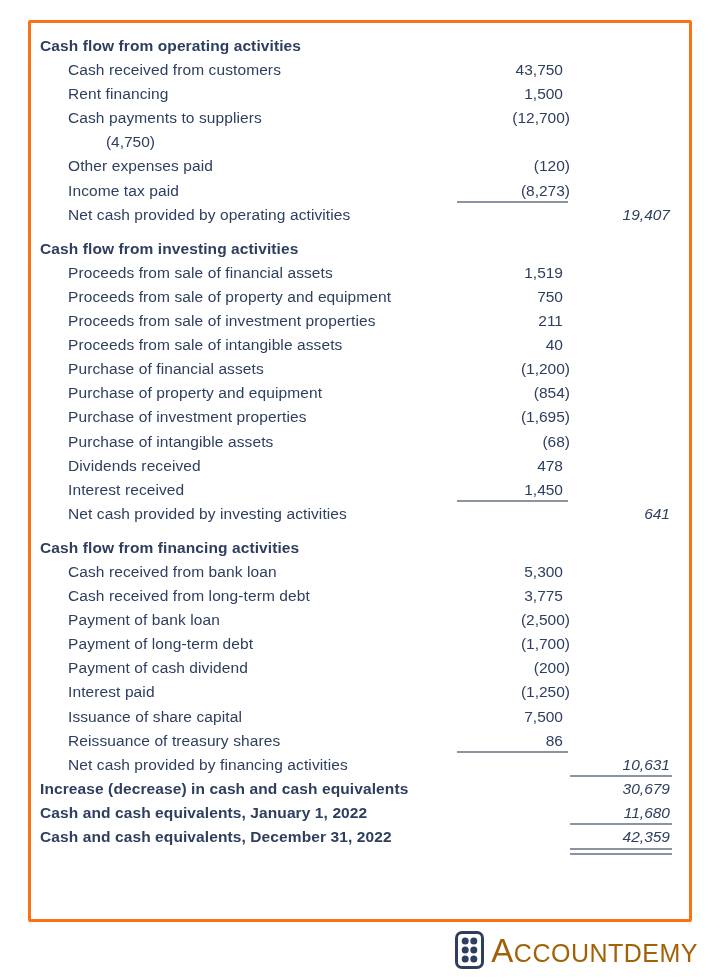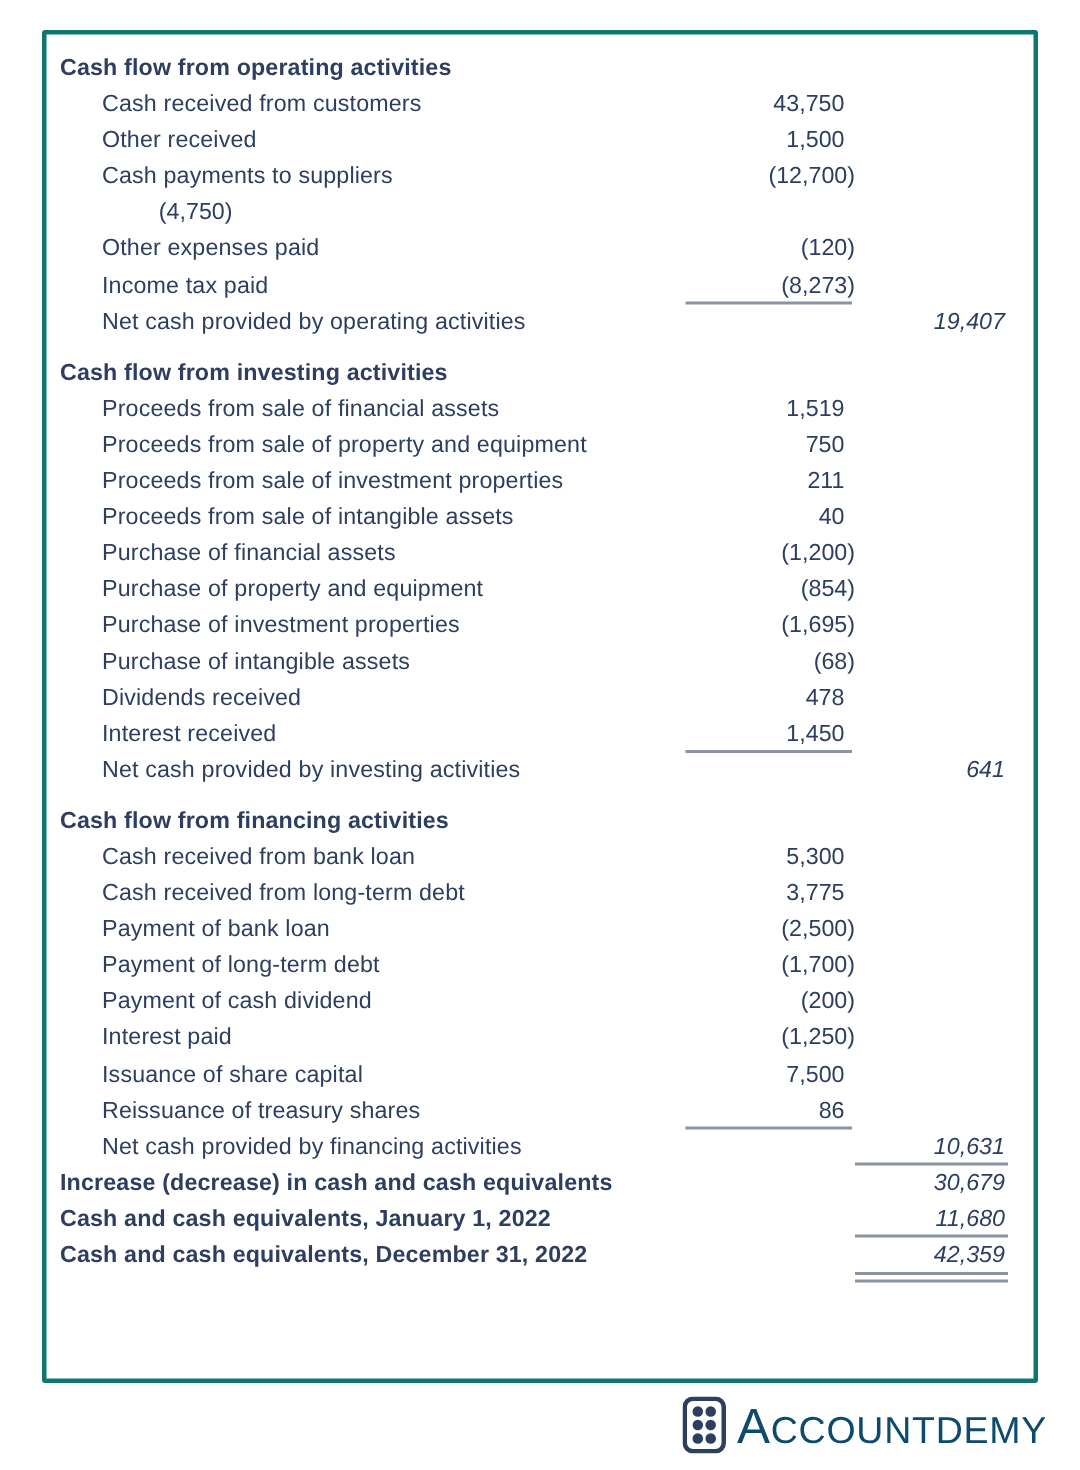--- a/index.html
+++ b/index.html
@@ -8,21 +8,21 @@
     background: #ffffff;
     font-family: "Liberation Sans", sans-serif;
     color: #2d3e5f;
   }
   .page { position: relative; width: 720px; height: 980px; overflow: hidden; background: #ffffff; }
 
   .statement-card {
     position: absolute; left: 28px; top: 20px;
     width: 664px; height: 902px;
     box-sizing: border-box;
-    border: 3px solid #0f766e;
+    border: 3px solid #f97316;
     border-radius: 2px;
     background: #ffffff;
     padding: 11px 17px 10px 9px;
     overflow: hidden;
   }
 
   .sec { margin-top: 10px; }
   .sec:first-child { margin-top: 0; }
 
   .row { display: flex; height: 24.1px; font-size: 15.5px; }
@@ -51,21 +51,21 @@
 
   .brand {
     position: absolute; right: 22px; top: 931px;
     display: flex; align-items: center; gap: 7px;
   }
   .brand-icon-box { flex: 0 0 auto; display: block; }
   .brand-text {
     display: block;
     font-size: 25px; line-height: 40px;
     letter-spacing: 0.5px;
-    color: #0c4a6e;
+    color: #a16207;
   }
   .brand-text::first-letter { font-size: 33px; }
 </style>
 </head>
 <body>
 
 <div class="page">
 
   <div class="statement-card" id="statement">
       <section class="sec">
@@ -73,21 +73,21 @@
           <span class="label">Cash flow from operating activities</span>
           <span class="cell col1"></span>
           <span class="cell col2"></span>
         </div>
         <div class="row">
           <span class="label">Cash received from customers</span>
           <span class="cell col1 pad">43,750</span>
           <span class="cell col2"></span>
         </div>
         <div class="row">
-          <span class="label">Other received</span>
+          <span class="label">Rent financing</span>
           <span class="cell col1 pad">1,500</span>
           <span class="cell col2"></span>
         </div>
         <div class="row">
           <span class="label">Cash payments to suppliers</span>
           <span class="cell col1">(12,700)</span>
           <span class="cell col2"></span>
         </div>
         <div class="row">
           <span class="cell col1">(4,750)</span>

